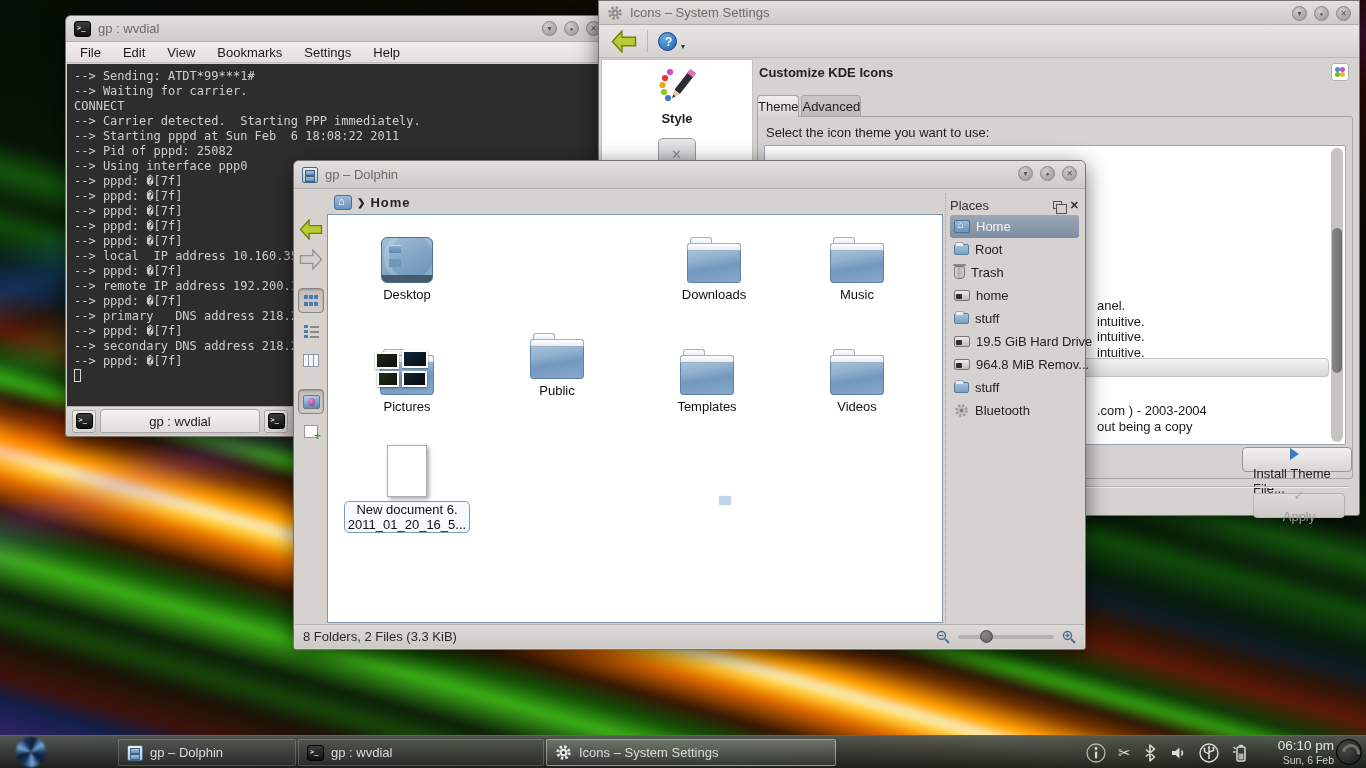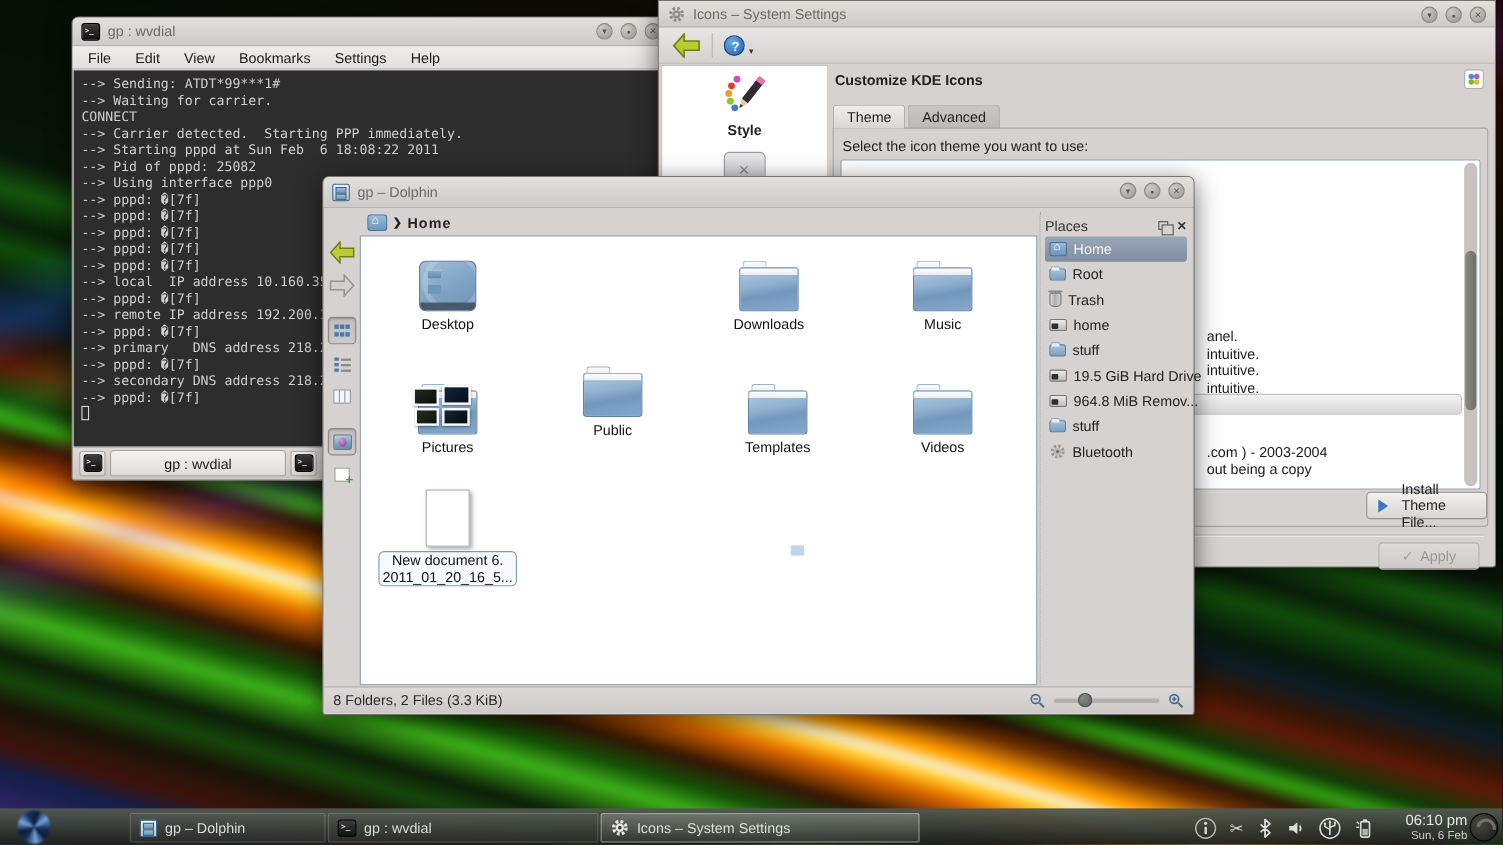--- a/index.html
+++ b/index.html
@@ -94,40 +94,40 @@
   .ss-main { position:absolute; left:156px; top:58px; right:6px; bottom:0; }
   .ss-heading { font-weight:bold; font-size:13px; position:absolute; left:4px; top:6px; }
   .overview-ico { position:absolute; right:4px; top:4px; width:18px; height:18px; background:#fff;
                   border:1px solid #b0b0ae; border-radius:3px; }
   .overview-ico i { position:absolute; width:5px; height:5px; border-radius:50%; }
   .overview-ico i:nth-child(1){ left:3px; top:3px; background:#4a90d2; }
   .overview-ico i:nth-child(2){ right:3px; top:3px; background:#b05ad0; }
   .overview-ico i:nth-child(3){ left:3px; bottom:3px; background:#7ab82a; }
   .overview-ico i:nth-child(4){ right:3px; bottom:3px; background:#d8c030; }
   .ss-tabs { position:absolute; left:2px; top:36px; display:flex; }
-  .ss-tab { height:22px; padding:0 12px; line-height:21px; font-size:13px;
+  .ss-tab { height:22px; padding:0 0; line-height:21px; font-size:13px;
             border:1px solid #a8a5a2; border-bottom:none; border-radius:4px 4px 0 0;
             background:linear-gradient(#c9c6c3,#bcb9b6); margin-right:2px; }
   .ss-tab.active { background:linear-gradient(#f0eeec,#d8d5d2); position:relative; z-index:2; }
   .ss-tabpanel { position:absolute; left:2px; top:57px; right:0; height:363px;
                  border:1px solid #a8a5a2; background:#d5d2cf; border-radius:0 3px 3px 3px; }
   .ss-select-label { position:absolute; left:8px; top:8px; font-size:13px; }
   .ss-listbox { position:absolute; left:6px; top:28px; right:6px; height:300px;
                 background:#fff; border:1px solid #98a6b4; border-radius:2px; }
   .ss-scroll { position:absolute; right:2px; top:2px; width:12px; bottom:2px;
                background:#c6c3c0; border-radius:6px; }
   .ss-thumb { position:absolute; left:1px; right:1px; top:80px; height:145px;
               background:linear-gradient(90deg,#8a8a88,#6e6e6c); border-radius:5px; }
   .ss-frag { position:absolute; left:332px; top:152px; line-height:15.5px; font-size:13px; color:#1a1a1a; }
   .ss-selrow { position:absolute; left:3px; right:16px; top:212px; height:19px; border-radius:4px;
                background:linear-gradient(#f4f4f4,#d8d8d8); border:1px solid #c2c2c2; }
   .ss-desc { position:absolute; left:332px; top:257px; line-height:15.5px; font-size:13px; color:#1a1a1a; }
   .btn { display:inline-flex; align-items:center; gap:6px; height:25px; padding:0 10px;
          border:1px solid #989591; border-radius:4px; font-size:13px;
-         background:linear-gradient(#f2f0ee,#d8d5d2); }
+         background:linear-gradient(#f2f0ee,#d8d5d2);flex-direction:column; }
   .btn.disabled { color:#9a9792; border-color:#b5b2ae; background:linear-gradient(#dedbd8,#ccc9c6); }
   .ss-install { position:absolute; left:484px; top:330px; }
   .ss-groove { position:absolute; left:4px; right:4px; top:427px; height:2px;
                border-top:1px solid #b5b2ae; border-bottom:1px solid #f2f0ee; }
   .ss-apply { position:absolute; right:8px; top:434px; width:92px; justify-content:center; }
   .checkmark { color:#a8a5a2; font-size:13px; }
   .blue-arrow { width:0; height:0; border:6px solid transparent; border-left:9px solid #3a78c2; flex:none; }
 
   
   .dolphin-win { left:293px; top:160px; width:793px; height:490px; z-index:30; }
@@ -452,21 +452,21 @@
     <div class="dview">
 
       <div class="dcell" style="left:4px; top:8px">
         <div class="icon-wrap">
             <span class="desk-ico">
               <span class="df"></span>
             </span>
           </div>
         <div class="dlabel">Desktop</div>
       </div>
-      <div class="dcell" style="left:296px; top:8px">
+      <div class="dcell" style="left:311px; top:8px">
         <div class="icon-wrap">
             <span class="fold">
               <span class="ftab"></span>
               <span class="fbody"></span>
               <span class="flip"></span>
             </span>
           </div>
         <div class="dlabel">Downloads</div>
       </div>
       <div class="dcell" style="left:454px; top:8px">

